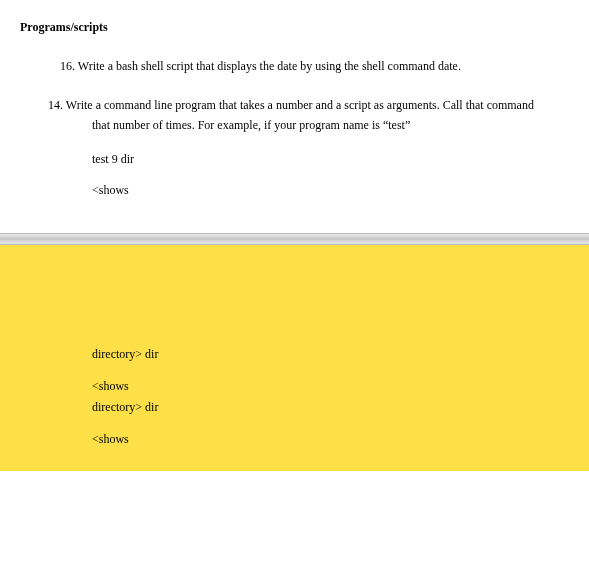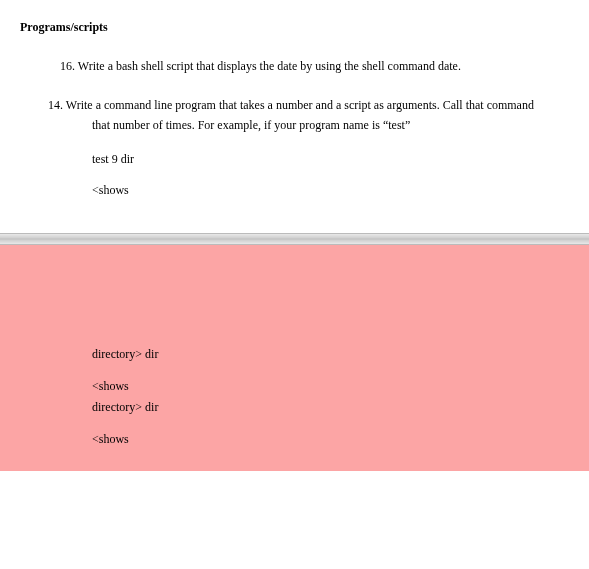--- a/index.html
+++ b/index.html
@@ -54,21 +54,21 @@
       line-height: 1.5;
     }
     .page-gap {
       width: 100%;
       height: 12px;
       background: linear-gradient(to bottom, #e8e8e8 0%, #d0d0d0 40%, #c0c0c0 50%, #d0d0d0 60%, #e8e8e8 100%);
       border-top: 1px solid #bbb;
       border-bottom: 1px solid #bbb;
     }
     .page2 {
-      background: #fca5a5;
+      background: #fde047;
       padding: 100px 20px 20px 20px;
     }
   </style>
 </head>
 <body>
 
 <div class="page">
   <div class="section-heading">Programs/scripts</div>
 
   <div class="question-block q13">

